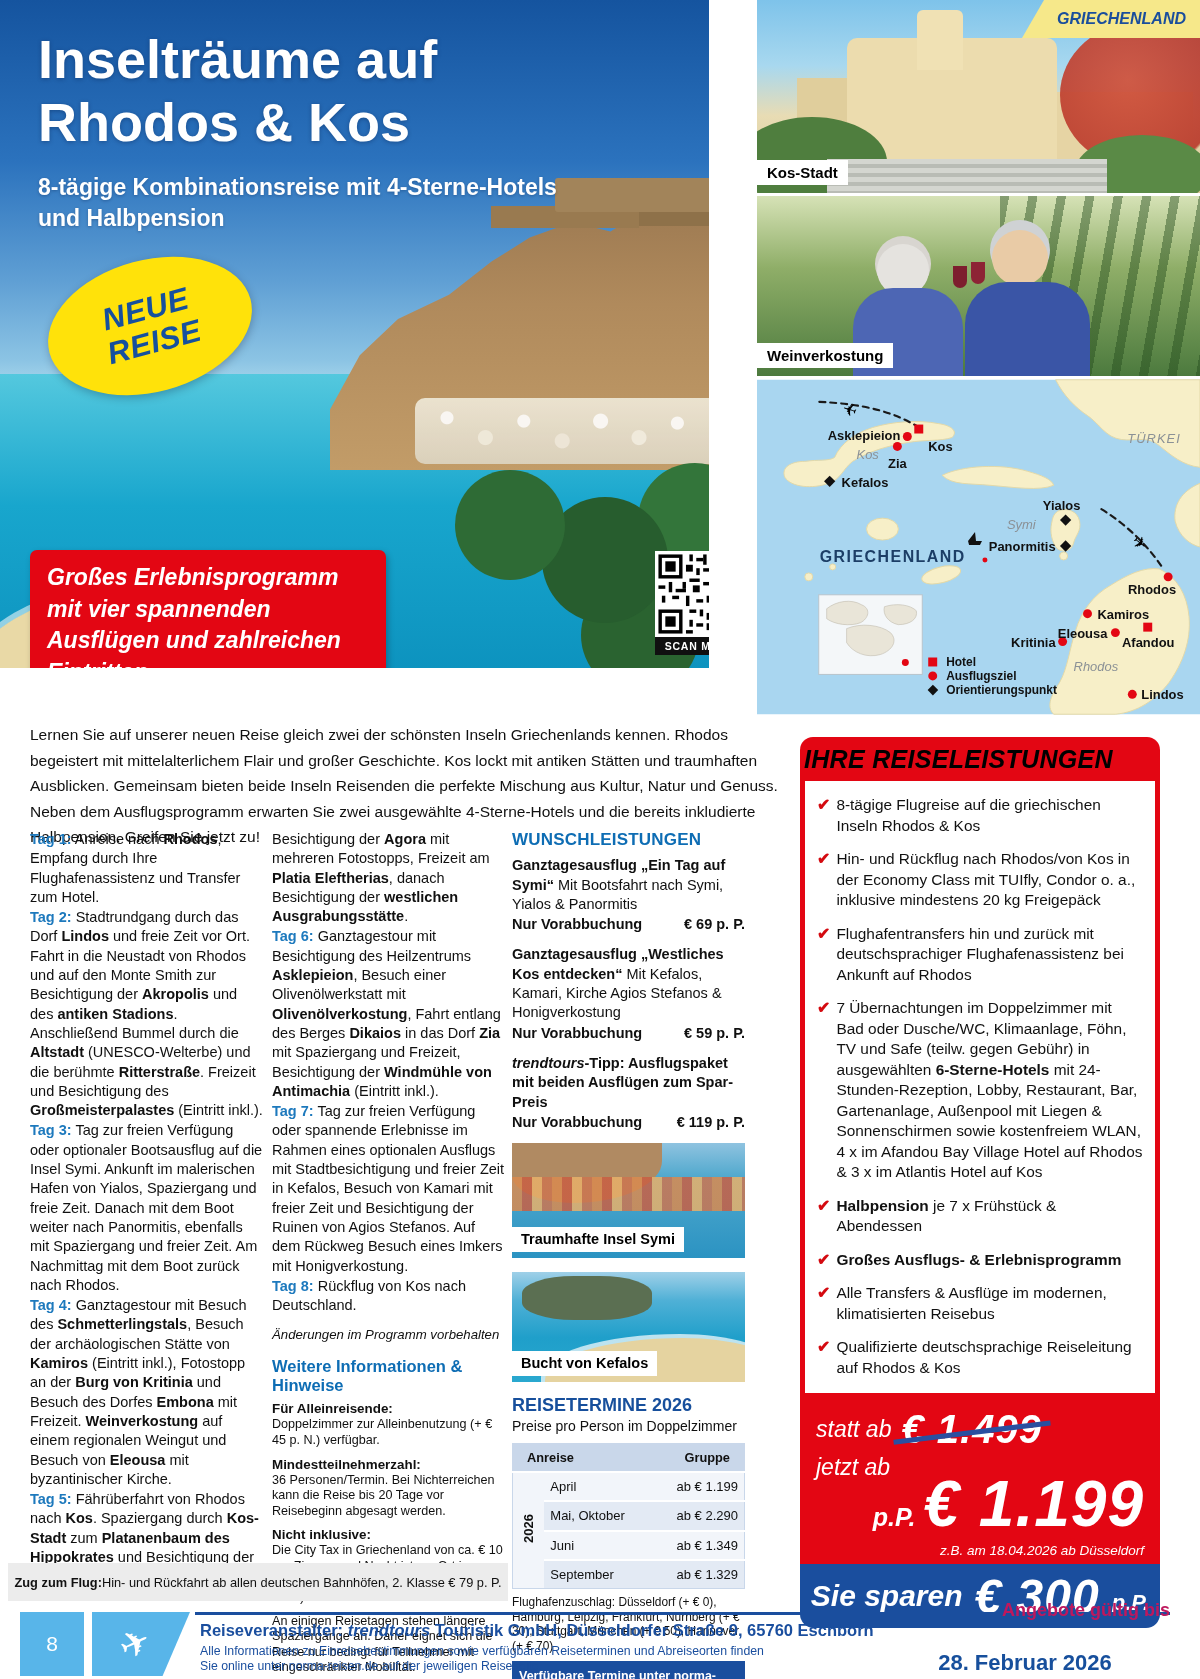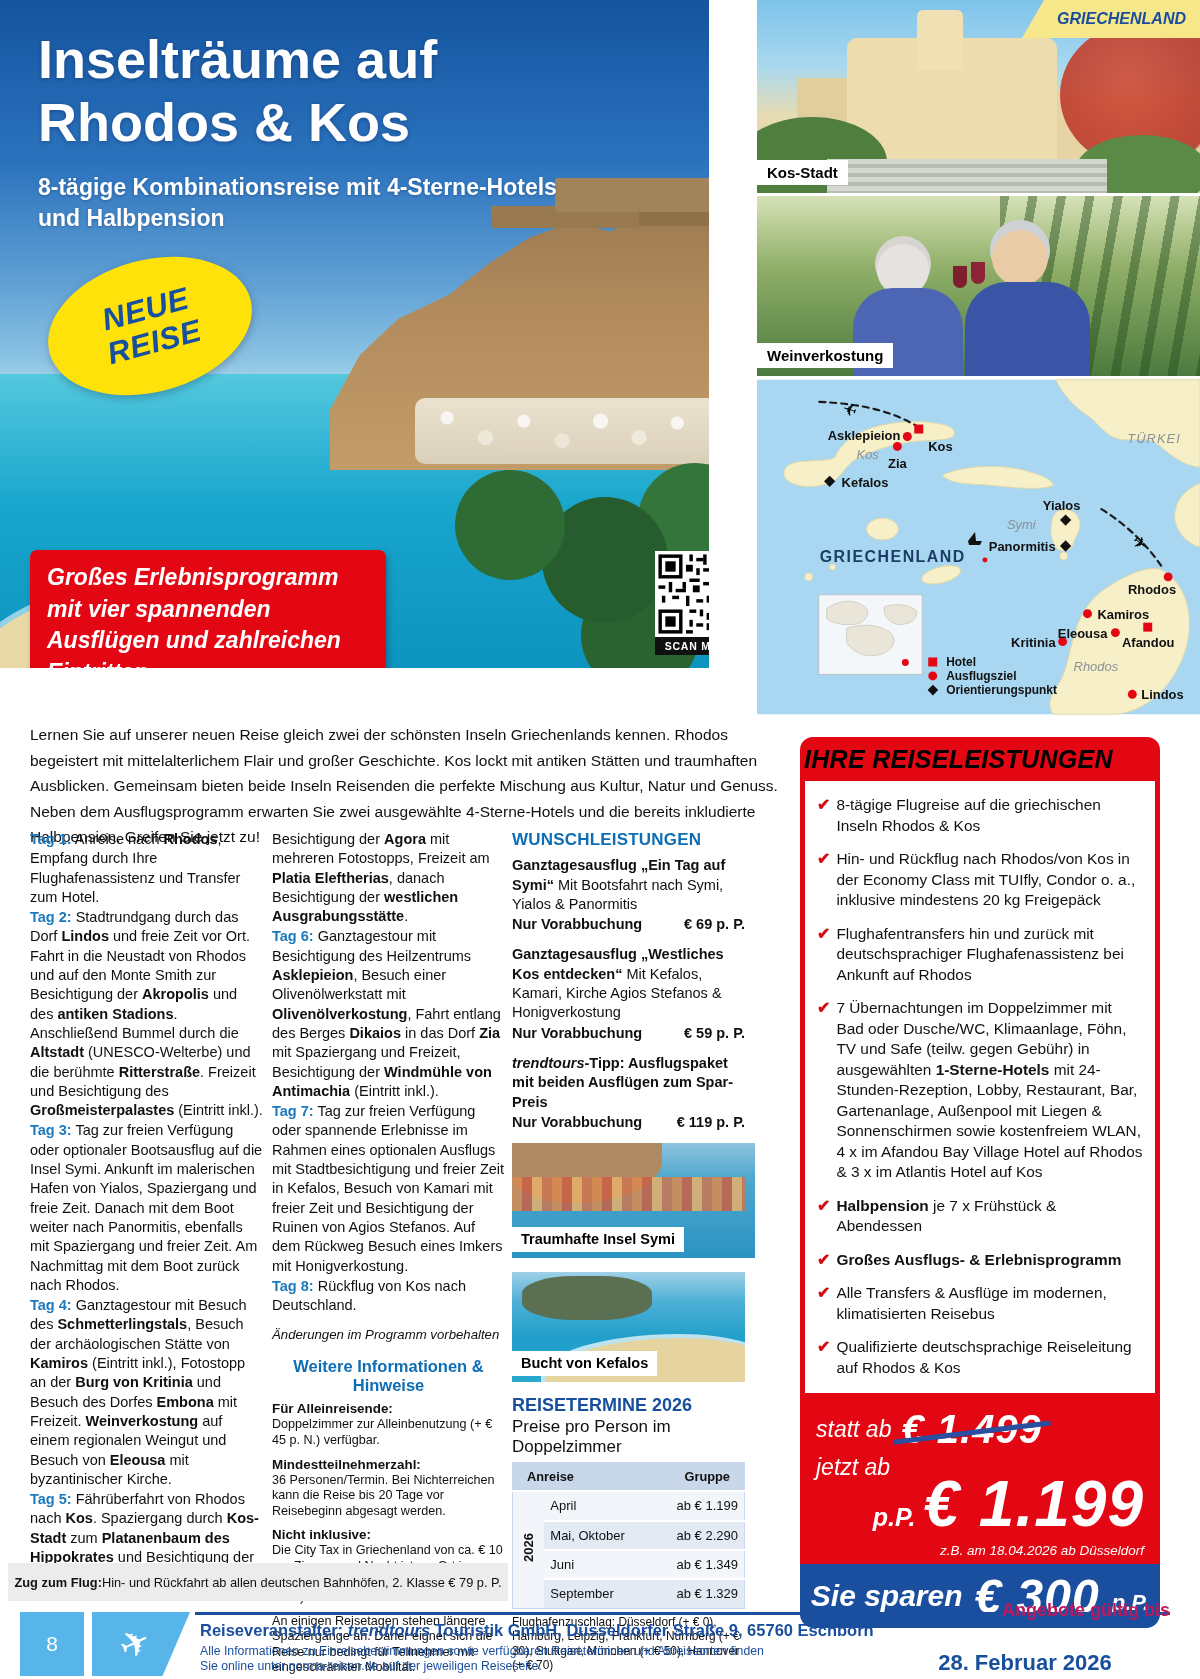--- a/index.html
+++ b/index.html
@@ -69,40 +69,40 @@
   .map-italic{font-style:italic;font-size:13px;fill:#8b9196;}
   
   .intro{left:30px;top:722px;width:748px;font-size:15.5px;line-height:25.5px;color:#101010;}
   .col{width:233px;font-size:14.5px;line-height:19.3px;color:#101010;}
   .col1{left:30px;top:830px;}
   .col2{left:272px;top:830px;}
   .col3{left:512px;top:830px;}
   .day{margin:0 0 1px 0;}
   .day-label{color:#1d79bd;font-weight:bold;}
   .program-note{font-style:italic;font-size:13.2px;margin:10px 0 12px 0;}
-  .hinweis-head{color:#0e6db4;font-weight:bold;font-size:16.5px;margin:0 0 6px 0;text-align:center;}
+  .hinweis-head{color:#0e6db4;font-weight:bold;font-size:16.5px;margin:0 0 6px 0;}
   .hblock{margin-bottom:8px;}
   .hblock .ht{font-weight:bold;font-size:13.4px;line-height:16px;}
   .hblock .hx{font-size:12.6px;line-height:15.6px;}
   .wl-head{color:#0e6db4;font-weight:bold;font-size:17px;margin:0 0 7px 0;letter-spacing:.2px;}
   .wl-item{margin-bottom:11px;}
   .wl-title{font-weight:bold;}
   .wl-book{display:flex;justify-content:space-between;font-weight:bold;margin-top:1px;}
   .mini-photo{position:relative;width:233px;overflow:hidden;}
-  .photo-symi{height:115px;margin:4px 0 14px 0;background:linear-gradient(180deg,#8fc3e0 0%,#4fa8cd 30%,#2b93c2 100%);padding-left:10px;}
+  .photo-symi{height:115px;margin:4px 0 14px 0;background:linear-gradient(180deg,#8fc3e0 0%,#4fa8cd 30%,#2b93c2 100%);}
   .ps-hill{position:absolute;left:0;top:-10px;width:150px;height:70px;border-radius:0 0 60% 40%;background:#b5relax;background:#b08a62;}
   .ps-houses{position:absolute;left:0;top:34px;width:233px;height:34px;
      background:repeating-linear-gradient(90deg,#d98a4f 0 10px,#c95f43 10px 20px,#e8b069 20px 30px,#cc7550 30px 40px);opacity:.85;}
   .photo-kefalos{height:110px;margin:0 0 14px 0;background:linear-gradient(180deg,#9fd0e8 0%,#4fb0d6 26%,#1f9fca 60%,#2aa8cf 100%);}
   .pk-head{position:absolute;left:10px;top:4px;width:130px;height:44px;border-radius:40%;background:#5b6f52;}
   .pk-sand{position:absolute;right:-30px;bottom:-26px;width:230px;height:70px;border-radius:60% 40% 0 0;background:#e5d3a0;box-shadow:-3px -3px 0 1px rgba(255,255,255,.7);}
   .mini-caption{position:absolute;left:0;bottom:6px;background:#fff;color:#000;font-weight:bold;font-size:14.5px;padding:3px 9px;}
   
   .rt-head{color:#174f9c;font-weight:bold;font-size:18px;margin:2px 0 2px 0;}
-  .rt-sub{font-size:17px;margin:0 0 6px 0;}
+  .rt-sub{font-size:14px;margin:0 0 6px 0;}
   table.rt{width:100%;border-collapse:collapse;border:1px solid #c9d7ea;}
   table.rt th{background:#c9d7ea;font-size:12.8px;padding:4px 14px;}
   .th-anreise{text-align:left;}
   .th-gruppe{text-align:right;}
   table.rt td{font-size:13px;padding:4px 6px;border-top:2px solid #fff;}
   td.year{background:#c9d7ea;width:18px;padding:2px;font-weight:bold;font-size:12px;text-align:center;}
   td.year span{writing-mode:vertical-rl;transform:rotate(180deg);display:inline-block;}
   td.pr{text-align:right;white-space:nowrap;}
   tr.odd td{background:#f2f5fa;}
   tr.even td{background:#e3eaf4;}
@@ -436,21 +436,21 @@
       <div class="litem">
           <span class="check">✔</span>
           <span>Hin- und Rückflug nach Rhodos/von Kos in der Economy Class mit TUIfly, Condor o. a., inklusive mindestens 20 kg Freigepäck</span>
         </div>
       <div class="litem">
           <span class="check">✔</span>
           <span>Flughafentransfers hin und zurück mit deutschsprachiger Flughafenassistenz bei Ankunft auf Rhodos</span>
         </div>
       <div class="litem">
           <span class="check">✔</span>
-          <span>7 Übernachtungen im Doppelzimmer mit Bad oder Dusche/WC, Klimaanlage, Föhn, TV und Safe (teilw. gegen Gebühr) in ausgewählten <b>1-Sterne-Hotels</b> mit 24-Stunden-Rezeption, Lobby, Restaurant, Bar, Gartenanlage, Außenpool mit Liegen &amp; Sonnenschirmen sowie kostenfreiem WLAN, 4 x im Afandou Bay Village Hotel auf Rhodos &amp; 3 x im Atlantis Hotel auf Kos</span>
+          <span>7 Übernachtungen im Doppelzimmer mit Bad oder Dusche/WC, Klimaanlage, Föhn, TV und Safe (teilw. gegen Gebühr) in ausgewählten <b>6-Sterne-Hotels</b> mit 24-Stunden-Rezeption, Lobby, Restaurant, Bar, Gartenanlage, Außenpool mit Liegen &amp; Sonnenschirmen sowie kostenfreiem WLAN, 4 x im Afandou Bay Village Hotel auf Rhodos &amp; 3 x im Atlantis Hotel auf Kos</span>
         </div>
       <div class="litem">
           <span class="check">✔</span>
           <span><b>Halbpension</b> je 7 x Frühstück &amp; Abendessen</span>
         </div>
       <div class="litem">
           <span class="check">✔</span>
           <span><b>Großes Ausflugs- &amp; Erlebnisprogramm</b></span>
         </div>
       <div class="litem">

